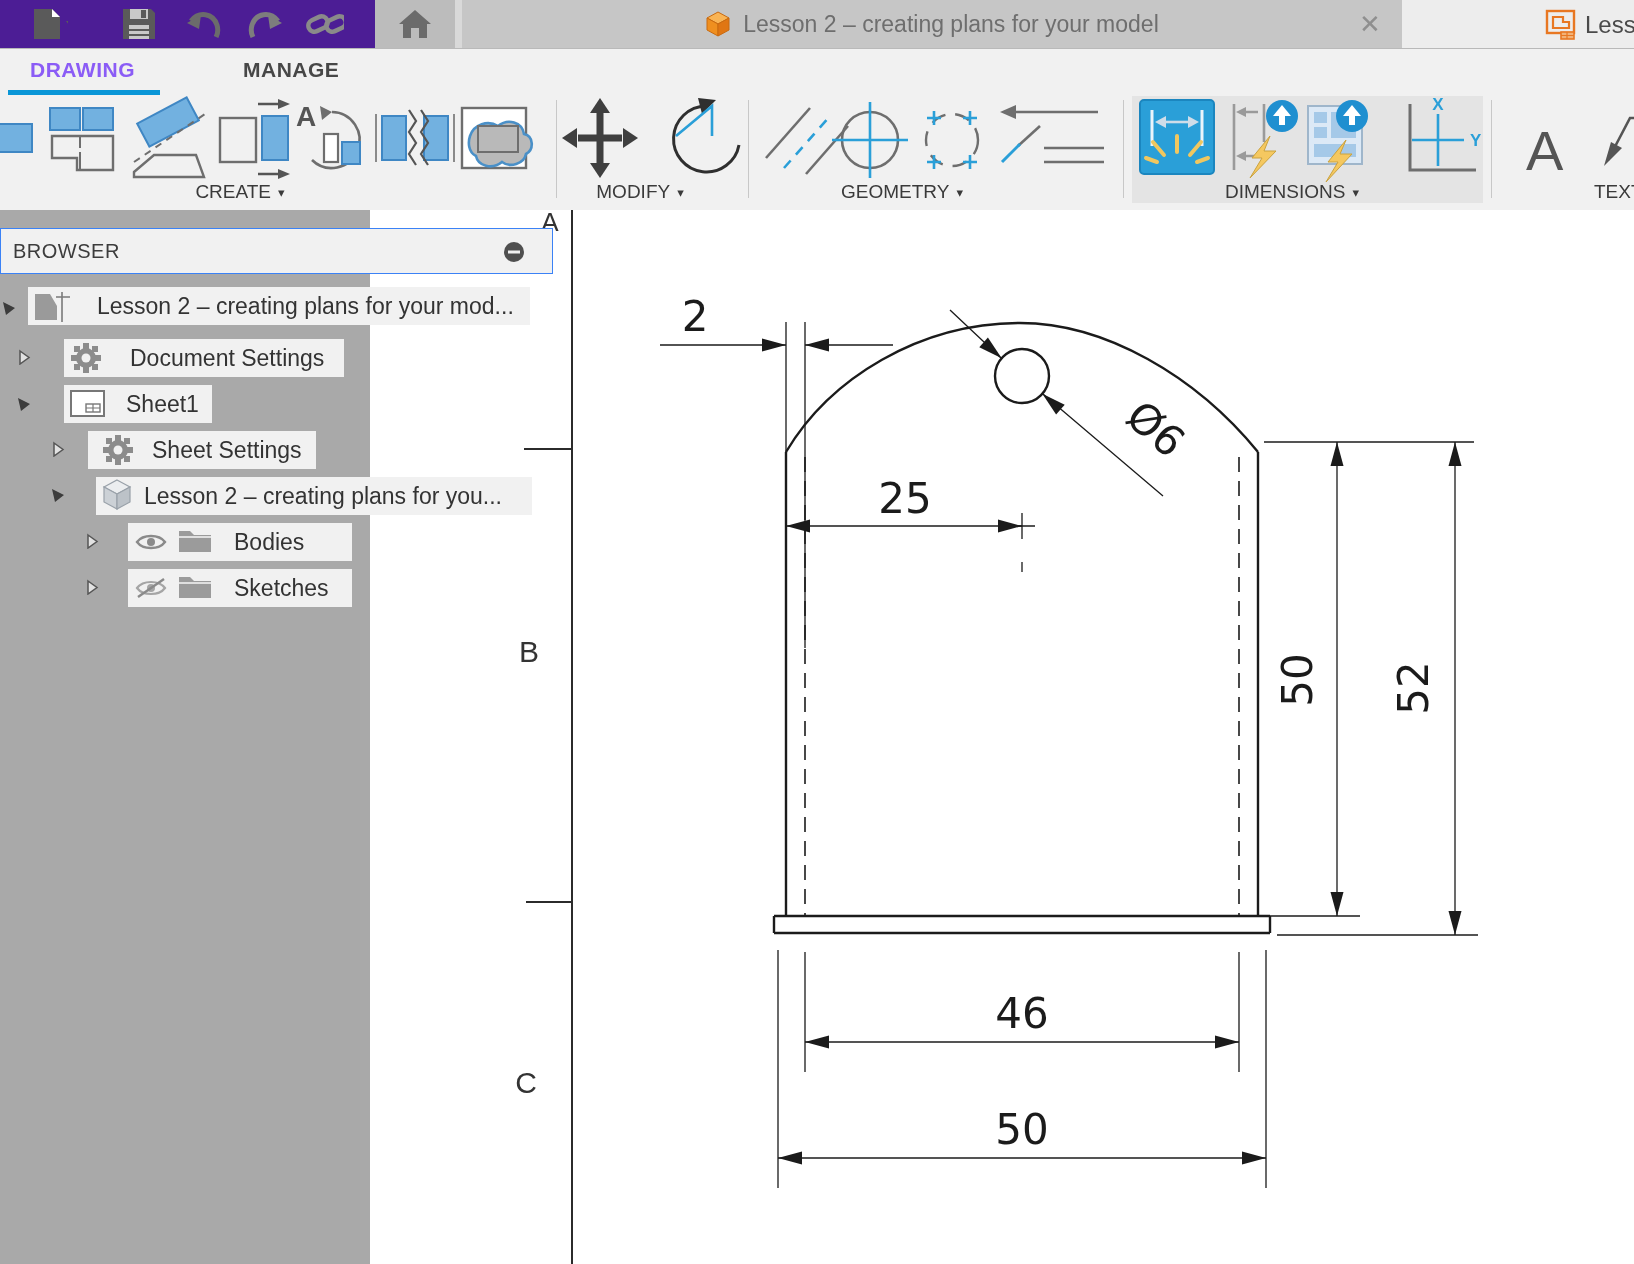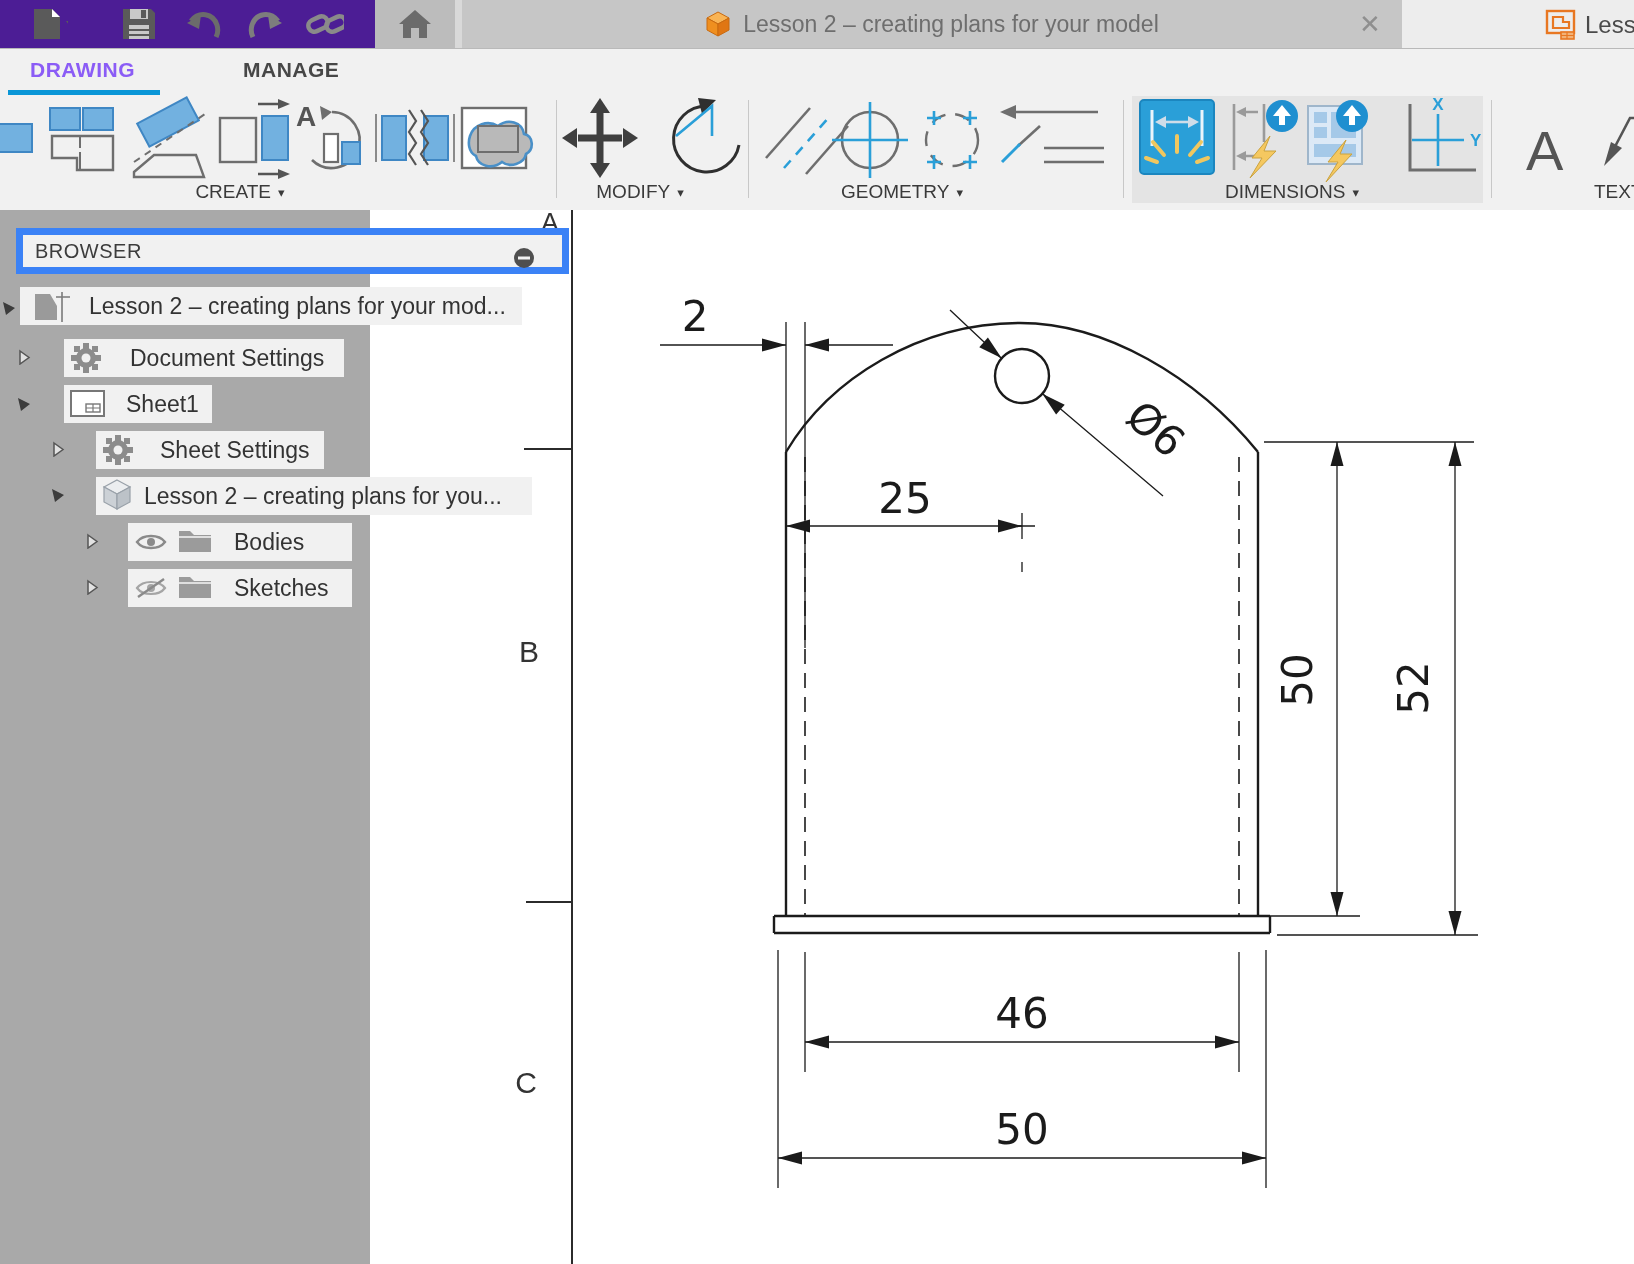--- a/index.html
+++ b/index.html
@@ -23,21 +23,21 @@
   .rtab.idle{color:#474747;margin-left:28px;}
   .rtab-underline{left:8px;top:90px;width:152px;height:5px;background:#0a96d7;}
   
   .toolbar{left:0;top:96px;width:1634px;height:114px;background:#f1f1f1;border-bottom:1px solid #cfcfcf;}
   .dims-panel{left:1132px;top:96px;width:351px;height:107px;background:#e4e4e4;}
   .vsep{top:100px;width:1px;height:98px;background:#c8c8c8;}
   .grp-label{top:180px;height:24px;font-size:19px;color:#3a3a3a;display:flex;align-items:center;justify-content:center;gap:7px;white-space:nowrap;}
   .grp-label .caret{font-size:13px;color:#3a3a3a;}
   
   .browser-panel{left:0;top:210px;width:370px;height:1054px;background:#a9a9a9;}
-  .browser-header{left:16px;top:228px;width:553px;height:46px;background:#f1f1f1;border:7px solid #3b82f6;box-sizing:border-box;display:flex;align-items:center;}
+  .browser-header{left:0;top:228px;width:553px;height:46px;background:#f1f1f1;border:1px solid #3b82f6;box-sizing:border-box;display:flex;align-items:center;}
   .browser-header .txt{margin-left:12px;font-size:20px;color:#3c3c3c;letter-spacing:.5px;}
   .browser-header .minus{position:absolute;right:26px;top:11px;}
   .trow{height:38px;background:#f1f1f1;display:flex;align-items:center;}
   .trow .lbl{font-size:23px;color:#333;white-space:nowrap;}
   .tmark{position:absolute;width:16px;height:16px;}
   .ticon{position:absolute;}
   
   .canvas{left:370px;top:210px;width:1264px;height:1054px;background:#fff;}
   svg text{font-family:"Liberation Sans",sans-serif;}
   .dimtxt{font-family:"DejaVu Sans",sans-serif;font-size:42px;fill:#1b1b1b;}
@@ -352,21 +352,21 @@
 
 <div class="abs browser-panel"></div>
 <div class="abs browser-header">
   <span class="txt">BROWSER</span>
   <svg class="minus" width="24" height="24">
     <circle cx="12" cy="12" r="10" fill="#4f4f4f"></circle>
       <rect x="6" y="10.5" width="12" height="3" fill="#f1f1f1"></rect>
   </svg>
 </div>
 
-<div class="abs trow" style="left:20px;top:287px;width:502px">
+<div class="abs trow" style="left:28px;top:287px;width:502px">
   <span class="lbl" style="margin-left:69px">Lesson 2 – creating plans for your mod...</span>
 </div>
 <svg class="abs tmark" style="left:1px;top:300px">
     <polygon points="2,2 14,8 5,15" fill="#3c3c3c"></polygon>
   </svg>
 <svg class="abs ticon" style="left:33px;top:292px" width="40" height="30">
   <polygon points="2,2 17,2 24,14 24,28 2,28" fill="#9a9a9a"></polygon>
   <path d="M29,0 V30 M23,5 H37" stroke="#7a7a7a" stroke-width="1.6" fill="none"></path>
 </svg>
 
@@ -398,21 +398,21 @@
 </div>
 <svg class="abs tmark" style="left:16px;top:396px">
     <polygon points="2,2 14,8 5,15" fill="#3c3c3c"></polygon>
   </svg>
 <svg class="abs ticon" style="left:70px;top:390px" width="36" height="28">
   <rect x="1" y="1" width="33" height="25" fill="#fff" stroke="#777" stroke-width="2"></rect>
   <rect x="16" y="14" width="14" height="8" fill="none" stroke="#777" stroke-width="1.4"></rect>
   <path d="M16,18 h14 M23,14 v8" stroke="#777" stroke-width="1.2"></path>
 </svg>
 
-<div class="abs trow" style="left:96px;top:431px;width:228px">
+<div class="abs trow" style="left:88px;top:431px;width:228px">
   <span class="lbl" style="margin-left:64px">Sheet Settings</span>
 </div>
 <svg class="abs tmark" style="left:50px;top:441px">
     <polygon points="4,2 13,8.5 4,15" fill="#e2e2e2" stroke="#555" stroke-width="1.5"></polygon>
   </svg>
 <svg class="abs ticon" style="left:102px;top:434px" width="32" height="32">
   <g fill="#8c8c8c">
       <circle cx="16" cy="16" r="10"></circle>
   <g>
         <rect x="13" y="1" width="6" height="6"></rect>

